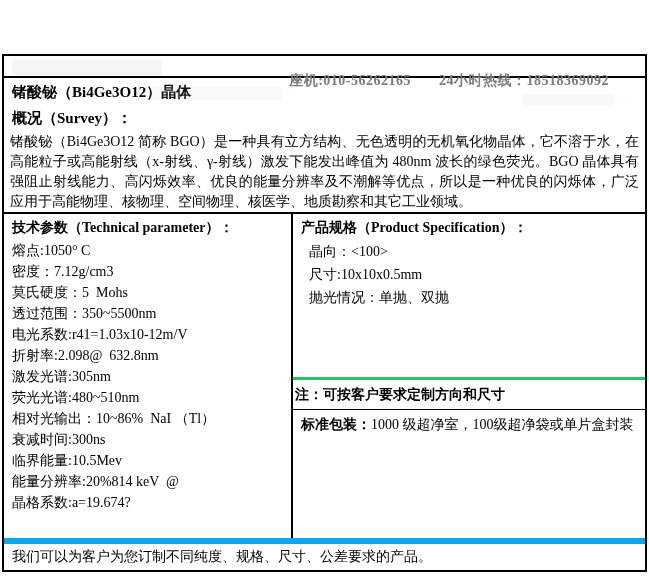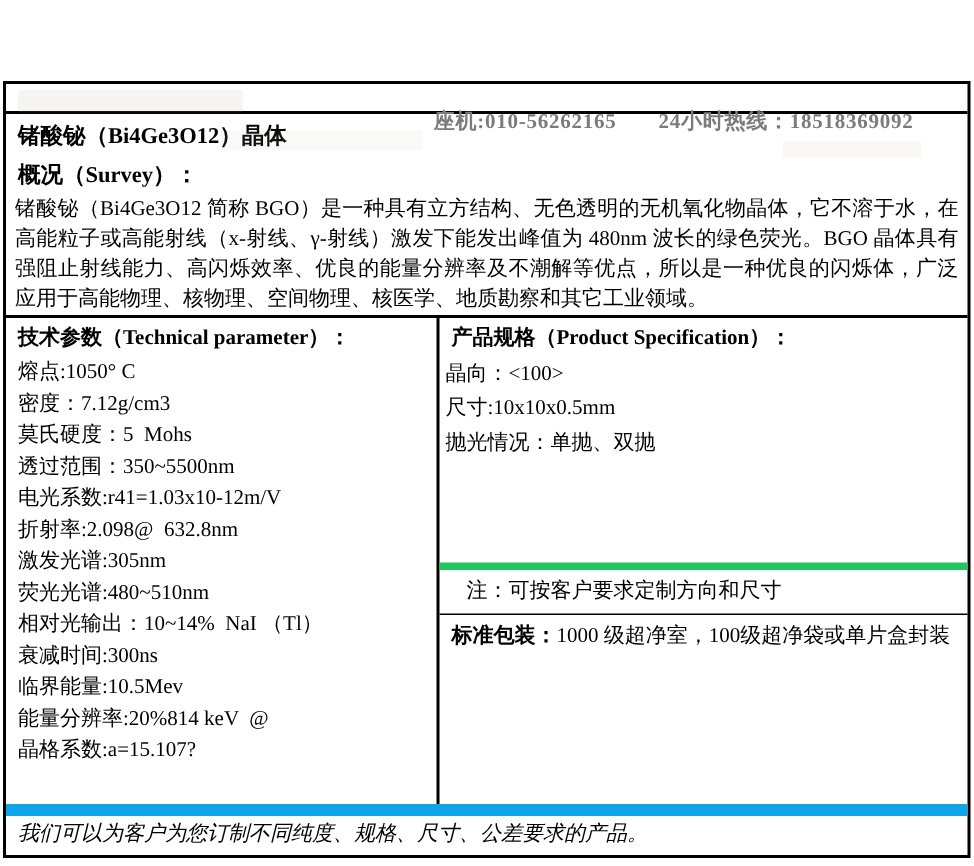--- a/index.html
+++ b/index.html
@@ -31,27 +31,27 @@
   .title{margin:5px 8px 0;font-size:15px;font-weight:bold;}
   .survey-heading{margin:7px 8px 0;font-size:15px;font-weight:bold;}
   .survey-body{margin:4px 6px 0;font-size:14px;line-height:20px;text-align:justify;}
   
   .grid{border-top:2px solid #000;height:324px;display:flex;flex:none;}
   .col-left{width:279px;border-right:2px solid #000;padding:2px 0 0 8px;box-sizing:content-box;}
   .col-heading{font-size:14px;font-weight:bold;line-height:24px;}
   .trow{font-size:14px;line-height:21px;white-space:pre;}
   .col-right{flex:1;display:flex;flex-direction:column;min-width:0;}
   .col-right .col-heading{padding:2px 0 0 8px;}
-  .srow{padding-left:4px;font-size:14px;line-height:23px;}
+  .srow{padding-left:16px;font-size:14px;line-height:23px;}
   .spacer1{height:68px;}
-  .note-row{border-top:5px solid #22c55e;padding-left:18px;font-size:14px;line-height:29px;}
+  .note-row{border-top:3px solid #22c55e;padding-left:2px;font-size:14px;line-height:29px;font-weight:bold;}
   .pack-row{border-top:1px solid #000;flex:1;padding:4px 4px 16px 8px;font-size:14px;line-height:21px;}
   .pack-label{font-weight:bold;}
   
-  .footer{border-top:8px solid #0ea5e9;flex:1;padding-left:8px;font-size:14px;line-height:26px;font-style:italic;}
+  .footer{border-top:6px solid #0ea5e9;flex:1;padding-left:8px;font-size:14px;line-height:26px;}
 </style>
 </head>
 <body>
 
 <div class="doc">
 
   <div class="topbar">
     <div class="smudge s1"></div>
     <div class="smudge s2"></div>
     <div class="smudge s3"></div>
@@ -71,25 +71,25 @@
     <div class="col-left">
       <div class="col-heading">技术参数（Technical parameter）：</div>
       <div class="trow">熔点:1050° C</div>
       <div class="trow">密度：7.12g/cm3</div>
       <div class="trow">莫氏硬度：5  Mohs</div>
       <div class="trow">透过范围：350~5500nm</div>
       <div class="trow">电光系数:r41=1.03x10-12m/V</div>
       <div class="trow">折射率:2.098@  632.8nm</div>
       <div class="trow">激发光谱:305nm</div>
       <div class="trow">荧光光谱:480~510nm</div>
-      <div class="trow">相对光输出：10~14%  NaI （Tl）</div>
+      <div class="trow">相对光输出：10~86%  NaI （Tl）</div>
       <div class="trow">衰减时间:300ns</div>
       <div class="trow">临界能量:10.5Mev</div>
       <div class="trow">能量分辨率:20%814 keV  @</div>
-      <div class="trow">晶格系数:a=15.107?</div>
+      <div class="trow">晶格系数:a=19.674?</div>
     </div>
 
     <div class="col-right">
       <div class="col-heading">产品规格（Product Specification）：</div>
       <div class="srow">晶向：&lt;100&gt;</div>
       <div class="srow">尺寸:10x10x0.5mm</div>
       <div class="srow">抛光情况：单抛、双抛</div>
       <div class="spacer1"></div>
       <div class="note-row">注：可按客户要求定制方向和尺寸</div>
       <div class="pack-row">

